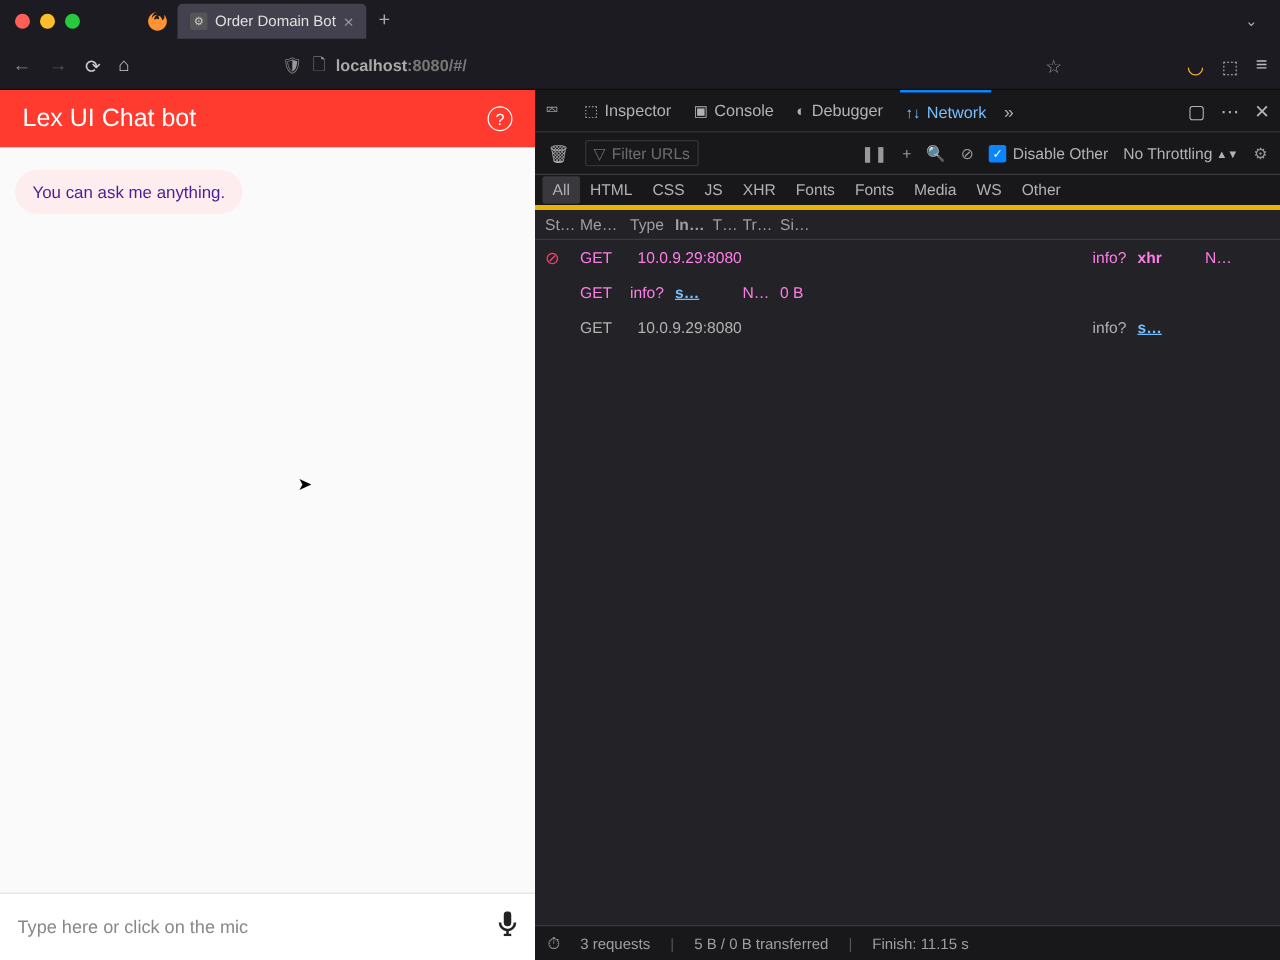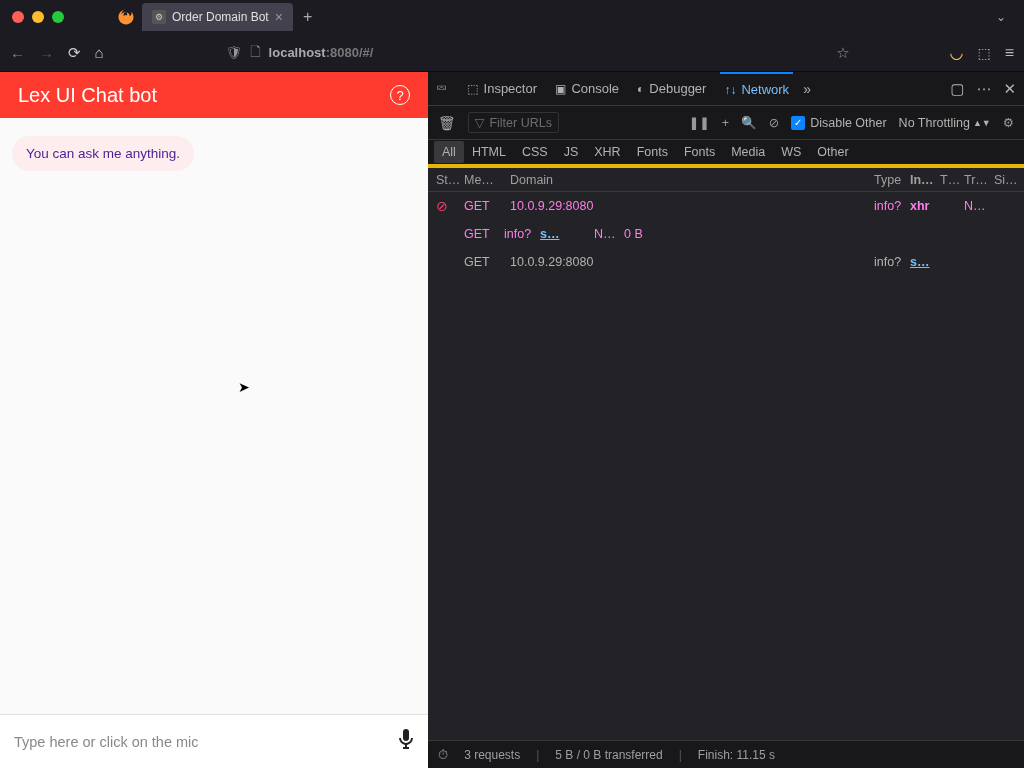--- a/index.html
+++ b/index.html
@@ -210,21 +210,20 @@
       <span class="filter-chip">Fonts</span>
       <span class="filter-chip">Media</span>
       <span class="filter-chip">WS</span>
       <span class="filter-chip">Other</span>
     </div>
 
     <div class="net-table">
       <div class="net-head">
         <div class="c-stat trunc">Stat…</div>
         <div class="c-meth trunc">Me…</div>
-        <div class="c-domain trunc">Domain</div>
         <div class="c-file trunc">Type</div>
         <div class="c-init trunc">In…</div>
         <div class="c-type trunc">T…</div>
         <div class="c-trans trunc">Tr…</div>
         <div class="c-size trunc">Si…</div>
       </div>
 
       <div class="net-row pink">
         <div class="c-stat"><span class="blocked">⊘</span></div>
         <div class="c-meth">GET</div>

